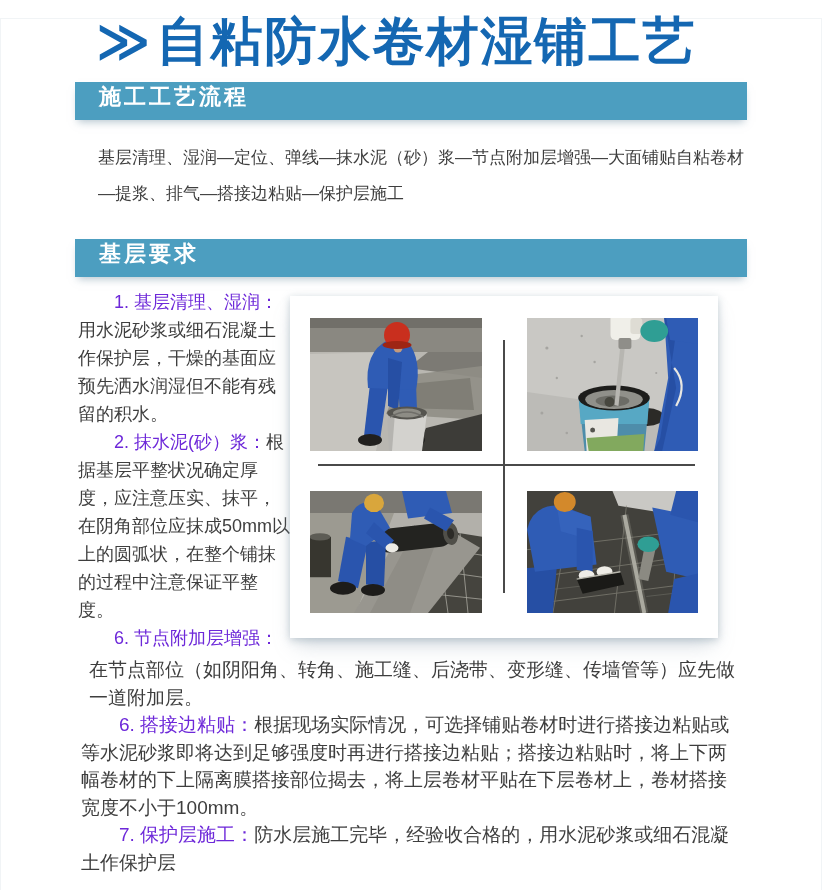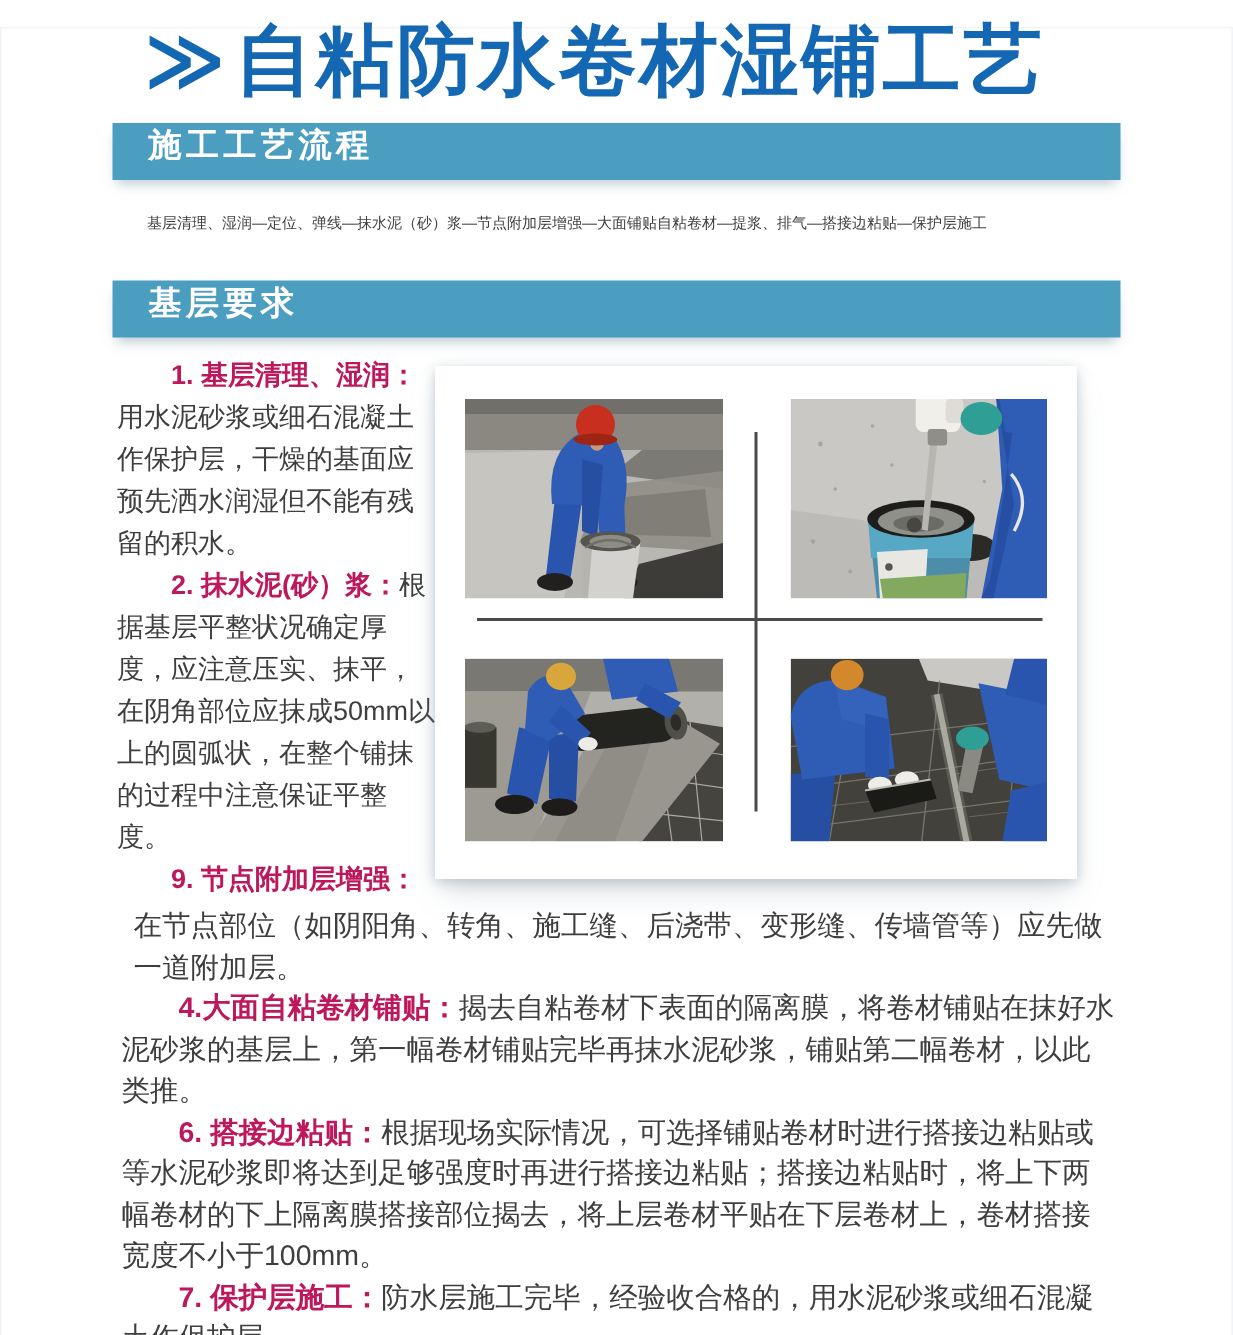--- a/index.html
+++ b/index.html
@@ -14,27 +14,27 @@
   .page-title .marker{margin-right:6px;letter-spacing:0;}
 
   
   .bar{margin:18px 75px 0 75px;height:38px;background:#4c9ec0;color:#fff;
        display:flex;padding-left:24px;box-sizing:border-box;
        font-size:22px;font-weight:700;letter-spacing:3px;
        box-shadow:0 5px 8px -3px rgba(120,150,168,.55);}
 
   
   .flow{margin:20px 75px 27px 75px;padding-left:23px;color:#3e3e3e;
-        font-size:10px;line-height:20px;letter-spacing:0;}
+        font-size:17px;line-height:36px;letter-spacing:0;}
 
   
   .row{margin:11px 75px 0 75px;display:flex;align-items:flex-start;}
   .col-left{width:215px;flex:0 0 215px;padding-left:3px;box-sizing:border-box;}
   .col-left p{margin:0;font-size:18px;line-height:28px;color:#3e3e3e;text-indent:2em;}
-  .lbl{color:#be185d;font-weight:bold;}
+  .lbl{color:#6d28d9;}
 
   
   .photo-card{position:relative;width:428px;height:342px;margin:8px 29px 0 auto;
               background:#fff;box-sizing:border-box;padding:22px 20px 25px 20px;
               display:grid;grid-template-columns:172px 171px;grid-template-rows:133px 122px;
               column-gap:45px;row-gap:40px;
               box-shadow:0 2px 8px rgba(130,150,165,.45),0 12px 20px -6px rgba(130,150,165,.35);}
   .photo-card figure{margin:0;overflow:hidden;}
   .photo-card svg{display:block;width:100%;height:100%;}
   .vline{position:absolute;left:213px;top:44px;width:2px;height:253px;background:#4a4a4a;}
@@ -61,21 +61,21 @@
 
   <div class="bar">
     <span>基层要求</span>
   </div>
 
   <div class="row">
 
     <div class="col-left">
       <p><span class="lbl">1. 基层清理、湿润：</span><span>用水泥砂浆或细石混凝土作保护层，干燥的基面应预先洒水润湿但不能有残留的积水。</span></p>
       <p><span class="lbl">2. 抹水泥(砂）浆：</span><span>根据基层平整状况确定厚度，应注意压实、抹平，在阴角部位应抹成50mm以上的圆弧状，在整个铺抹的过程中注意保证平整度。</span></p>
-      <p><span class="lbl">9. 节点附加层增强：</span></p>
+      <p><span class="lbl">6. 节点附加层增强：</span></p>
     </div>
 
     <div class="photo-card">
       <figure>
         <svg viewBox="0 0 172 133" preserveAspectRatio="none">
           <rect width="172" height="133" fill="#b9b7b1"></rect>
           <rect width="172" height="34" fill="#8a8881"></rect>
           <rect width="172" height="10" fill="#716f69"></rect>
           <polygon points="118,34 172,34 172,60 98,50" fill="#7c7a74"></polygon>
           <polygon points="0,36 86,34 66,133 0,133" fill="#c7c5bf"></polygon>
@@ -204,18 +204,17 @@
           <line x1="50" y1="96" x2="94" y2="88" stroke="#b9b8ae" stroke-width="1.5"></line>
         </svg>
       </figure>
       <div class="vline"></div>
       <div class="hline"></div>
     </div>
   </div>
 
   <div class="full">
     <p class="cont"><span>在节点部位（如阴阳角、转角、施工缝、后浇带、变形缝、传墙管等）应先做一道附加层。</span></p>
-    <p><span class="lbl">4.大面自粘卷材铺贴：</span><span>揭去自粘卷材下表面的隔离膜，将卷材铺贴在抹好水泥砂浆的基层上，第一幅卷材铺贴完毕再抹水泥砂浆，铺贴第二幅卷材，以此类推。</span></p>
     <p><span class="lbl">6. 搭接边粘贴：</span><span>根据现场实际情况，可选择铺贴卷材时进行搭接边粘贴或等水泥砂浆即将达到足够强度时再进行搭接边粘贴；搭接边粘贴时，将上下两幅卷材的下上隔离膜搭接部位揭去，将上层卷材平贴在下层卷材上，卷材搭接宽度不小于100mm。</span></p>
     <p><span class="lbl">7. 保护层施工：</span><span>防水层施工完毕，经验收合格的，用水泥砂浆或细石混凝土作保护层</span></p>
   </div>
 
 </div>
 
 </body></html>

